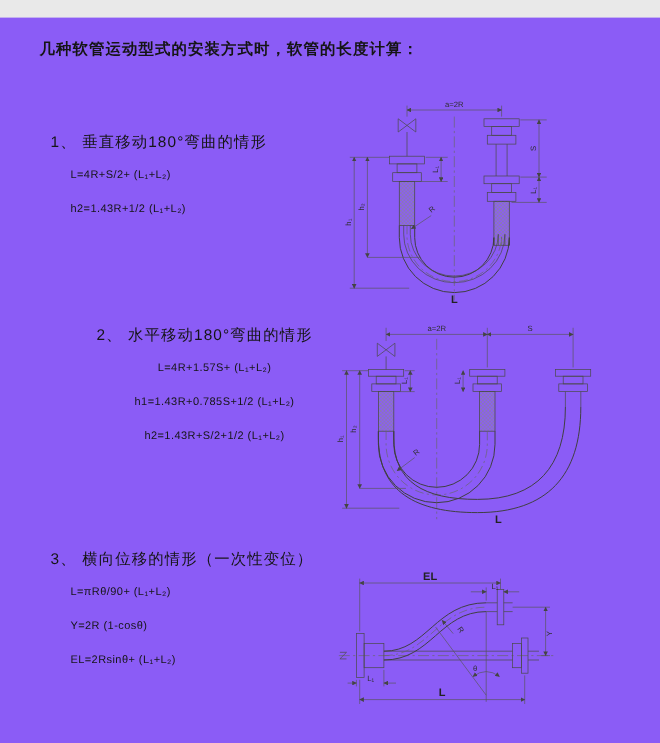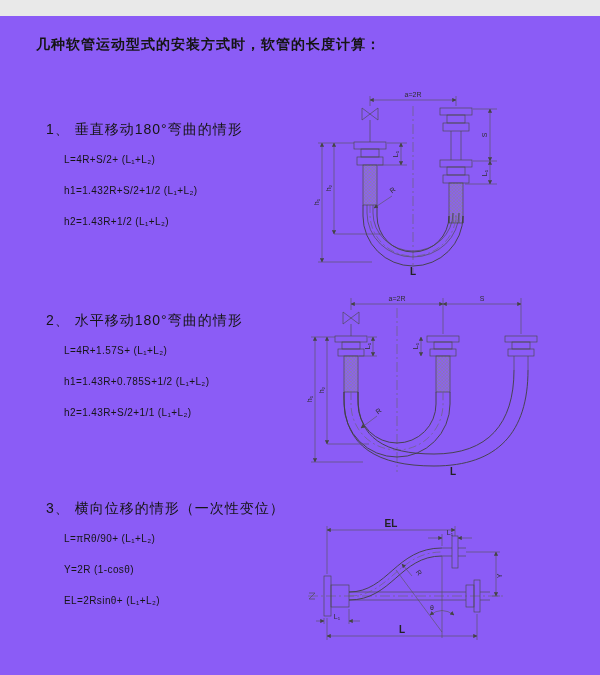--- a/index.html
+++ b/index.html
@@ -8,21 +8,21 @@
     font-family:"Liberation Sans","DejaVu Sans",sans-serif;color:#151515;
     overflow:hidden;margin:16px auto;
   }
   .doc-title{
     position:absolute;left:36px;top:20px;font-size:14px;font-weight:bold;
     letter-spacing:1px;white-space:nowrap;
   }
   .calc-section{position:absolute;left:46px;width:280px;}
   .sec-heading{font-size:14px;font-weight:normal;letter-spacing:1px;margin:0 0 13px 0;white-space:nowrap;}
   .formula{font-size:10px;line-height:15px;margin:0 0 16px 18px;letter-spacing:.4px;white-space:nowrap;}
-  .sec1{top:105px;} .sec2{top:296px;} .sec3{top:484px;}
+  .sec1{top:105px;} .sec2{top:280px;text-align:center;} .sec3{top:484px;}
   svg{position:absolute;overflow:visible;}
   .d1{left:310px;top:70px;} .d2{left:303px;top:276px;} .d3{left:296px;top:498px;}
   .out{stroke:#3f3f3f;stroke-width:.9;fill:none;}
   .thin{stroke:#4a4a4a;stroke-width:.65;fill:none;}
   .dim{stroke:#555;stroke-width:.6;fill:none;}
   .cl{stroke:#666;stroke-width:.6;fill:none;stroke-dasharray:10 3 2 3;}
   .cla{stroke:#666;stroke-width:.6;fill:none;stroke-dasharray:8 3 2 3;}
   .braid{stroke:#4a4a4a;stroke-width:.7;}
   text.dlab{font-family:"Liberation Sans","DejaVu Sans",sans-serif;font-size:7px;fill:#2e2e2e;}
   text.big{font-size:10px;font-weight:bold;fill:#222;}
@@ -30,29 +30,28 @@
 </head>
 <body>
 
 <div class="page">
 
   <div class="doc-title">几种软管运动型式的安装方式时，软管的长度计算：</div>
 
   <section class="calc-section sec1">
     <div class="sec-heading">1、 垂直移动180°弯曲的情形</div>
     <div class="formula">L=4R+S/2+ (L₁+L₂)</div>
-    <div class="formula">h1=1.432R+S/2+1/2 (L₁+L₂)</div>
     <div class="formula">h2=1.43R+1/2 (L₁+L₂)</div>
   </section>
 
   <section class="calc-section sec2">
     <div class="sec-heading">2、 水平移动180°弯曲的情形</div>
     <div class="formula">L=4R+1.57S+ (L₁+L₂)</div>
     <div class="formula">h1=1.43R+0.785S+1/2 (L₁+L₂)</div>
-    <div class="formula">h2=1.43R+S/2+1/1 (L₁+L₂)</div>
+    <div class="formula">h2=1.43R+S/2+1/2 (L₁+L₂)</div>
   </section>
 
   <section class="calc-section sec3">
     <div class="sec-heading">3、 横向位移的情形（一次性变位）</div>
     <div class="formula">L=πRθ/90+ (L₁+L₂)</div>
     <div class="formula">Y=2R (1-cosθ)</div>
     <div class="formula">EL=2Rsinθ+ (L₁+L₂)</div>
   </section>
 
   <svg class="d1" width="288" height="190" viewBox="0 0 288 190">

